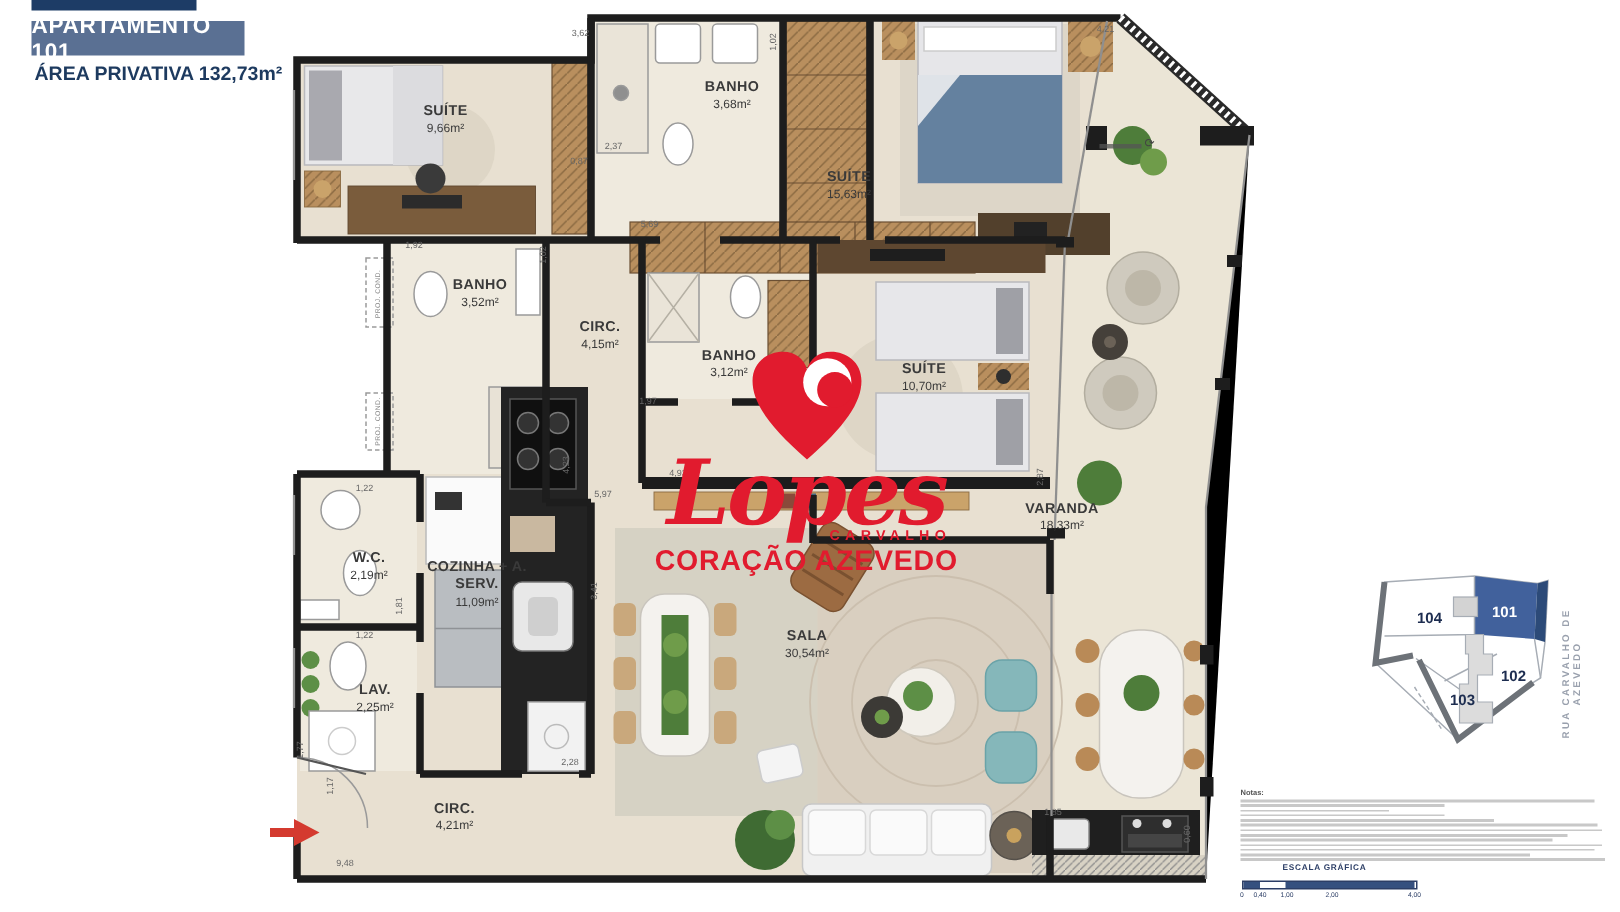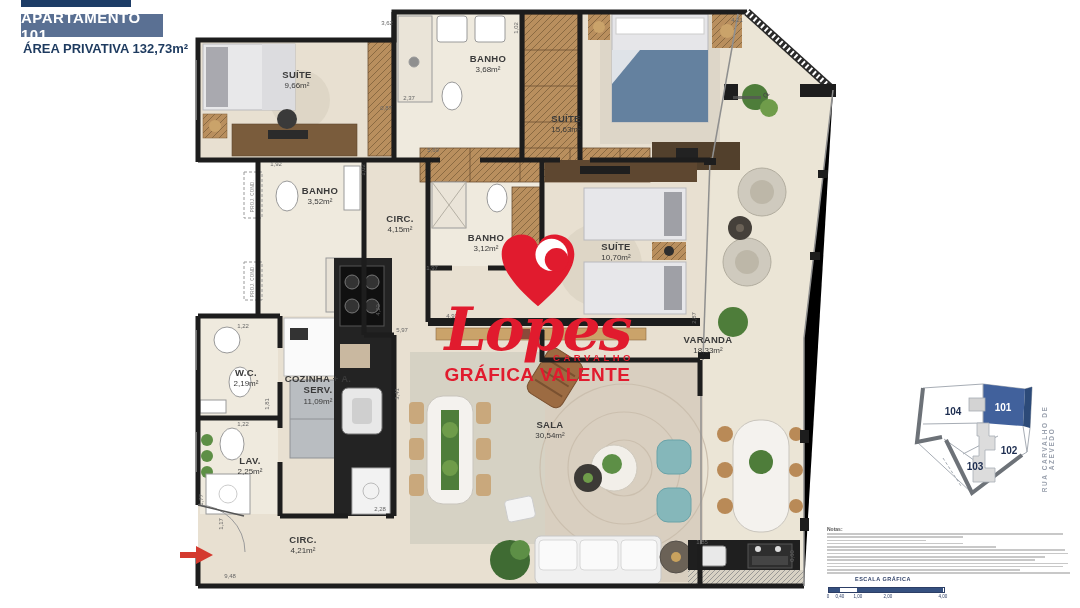--- a/index.html
+++ b/index.html
@@ -332,21 +332,21 @@
       </div>
       <div class="room-label wide" style="left: 318px; top: 390px;"><div class="rname">COZINHA + A. SERV.</div><div class="rarea">11,09m²</div></div>
       <div class="room-label" style="left: 250px; top: 466px;">
         <div class="rname">LAV.</div>
         <div class="rarea">2,25m²</div>
       </div>
       <div class="room-label" style="left: 303px; top: 545px;">
         <div class="rname">CIRC.</div>
         <div class="rarea">4,21m²</div>
       </div>
-      <div class="room-label" style="left: 550px; top: 430px;">
+      <div class="room-label" style="left: 538px; top: 430px;">
         <div class="rname">SALA</div>
         <div class="rarea">30,54m²</div>
       </div>
       <div class="room-label" style="left: 708px; top: 345px;">
         <div class="rname">VARANDA</div>
         <div class="rarea">18,33m²</div>
       </div>
     </div>
   <div id="dim-labels">
       <span class="dim" style="left: 737px; top: 20px;">4,21</span>
@@ -386,21 +386,21 @@
   </svg>
 
   <div id="logo">
     <svg class="heart" width="86" height="76" viewBox="0 0 100 90">
       <path d="M50,88 C20,62 7,43 7,26 C7,11 19,3 31,3 C41,3 48,9 50,17 C52,9 59,3 69,3 C81,3 93,11 93,26 C93,43 80,62 50,88 Z" fill="#e11b2e"></path>
       <circle cx="66" cy="27" r="19" fill="#ffffff"></circle>
       <circle cx="72" cy="33" r="14" fill="#e11b2e"></circle>
     </svg>
     <div class="brand">Lopes</div>
     <div class="tag1">CARVALHO</div>
-    <div class="tag2">GRÁFICA VALENTE</div>
+    <div class="tag2">CORAÇÃO AZEVEDO</div>
   </div>
 
   <svg id="keyplan" width="155" height="135" viewBox="0 0 155 135">
     <polygon points="20,10 80,6 122,11 129,9 127,50 124,74 119,77 69,115 14,64" fill="#ffffff" stroke="#a7adb5" stroke-width="1"></polygon>
     <polygon points="80,6 122,11 120,48 80,45" fill="#41619c"></polygon>
     <polygon points="122,11 129,9 127,50 120,48" fill="#2c4a78"></polygon>
     <g stroke="#a7adb5" stroke-width="1" fill="none">
       <path d="M20,46 L80,45 M80,6 L80,45 M120,48 L124,74"></path>
       <path d="M41,61 L92,97 M60,76 L95,58"></path>
       <path d="M40,80 L58,108" stroke-dasharray="3,2"></path>

